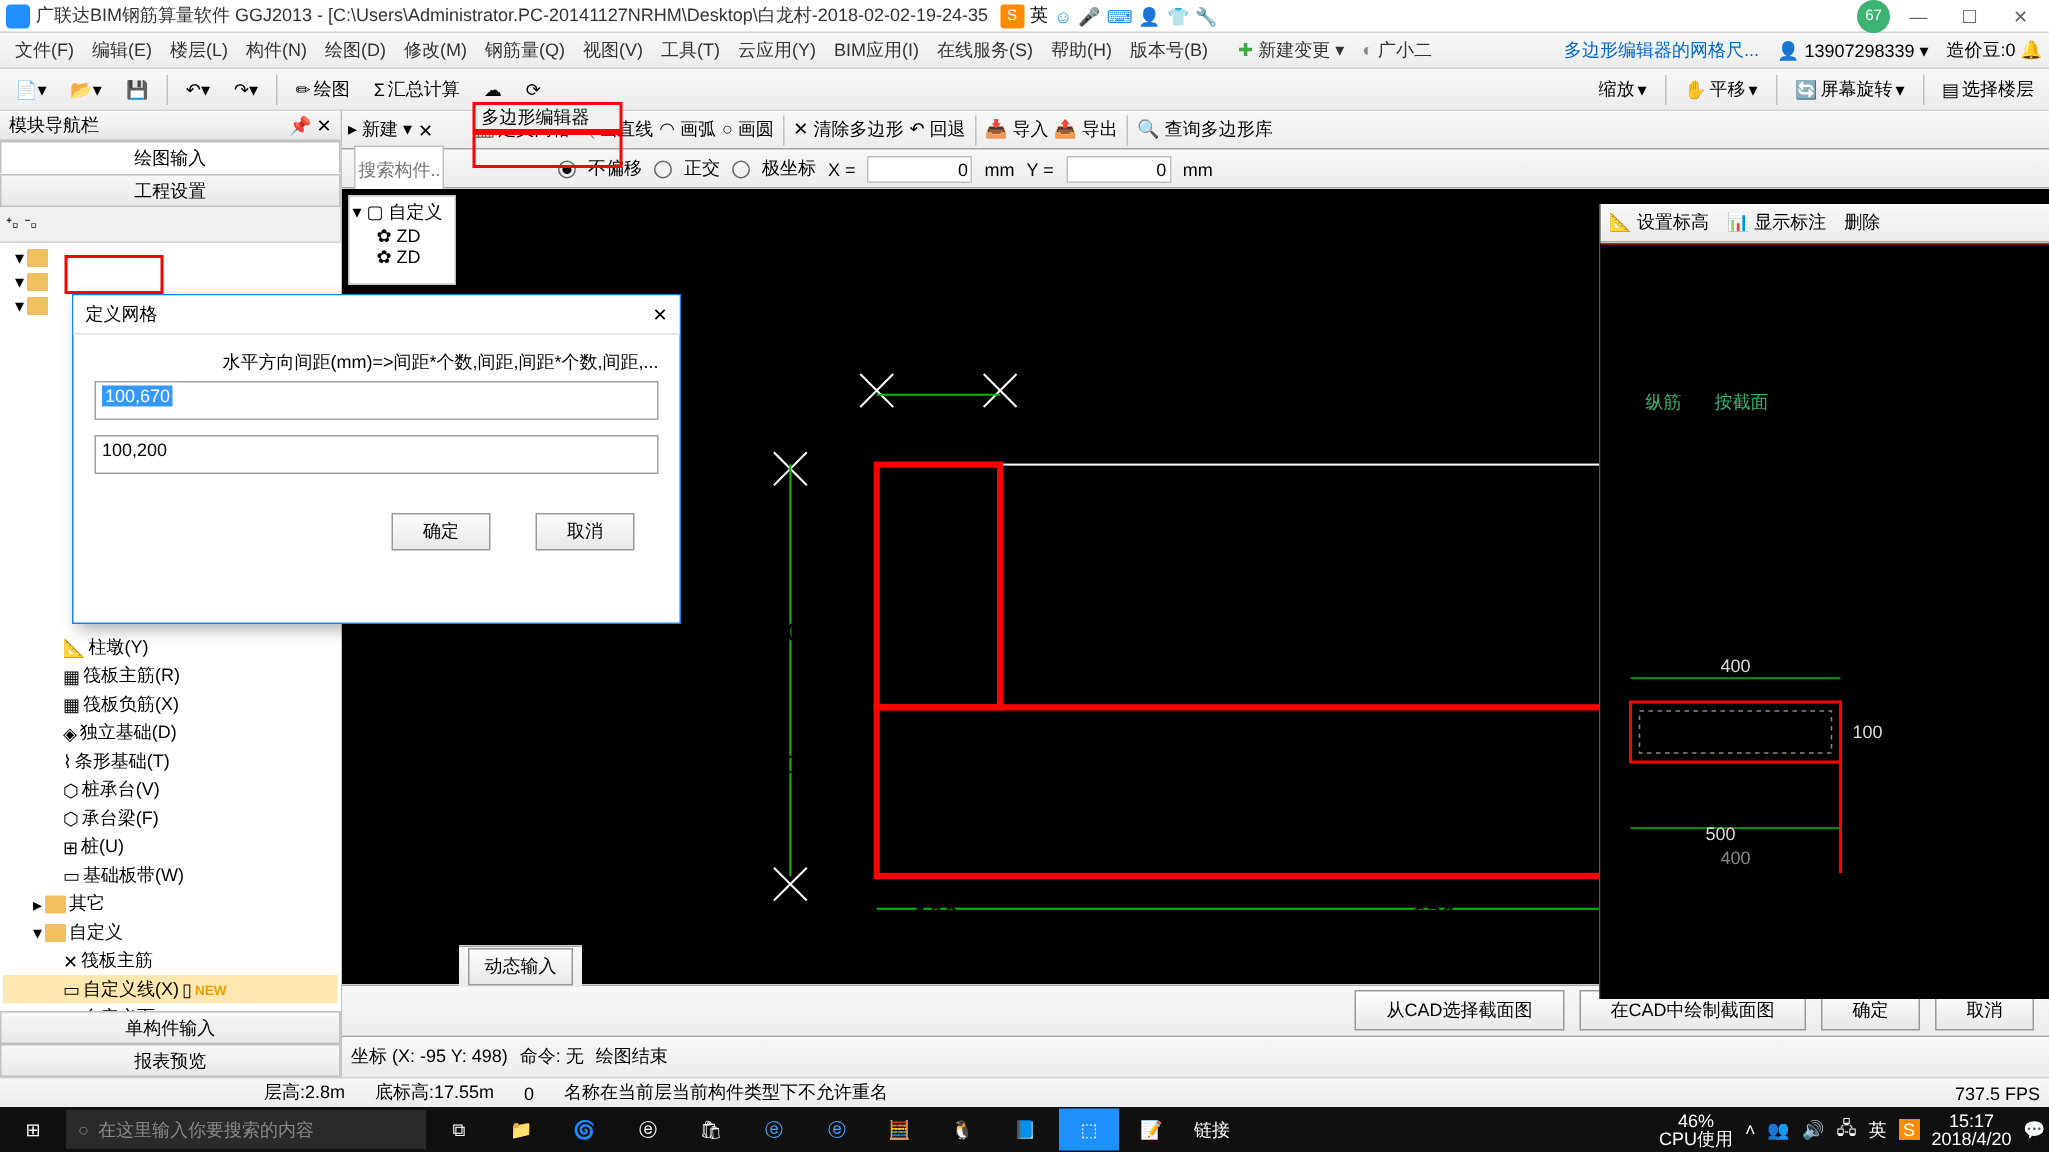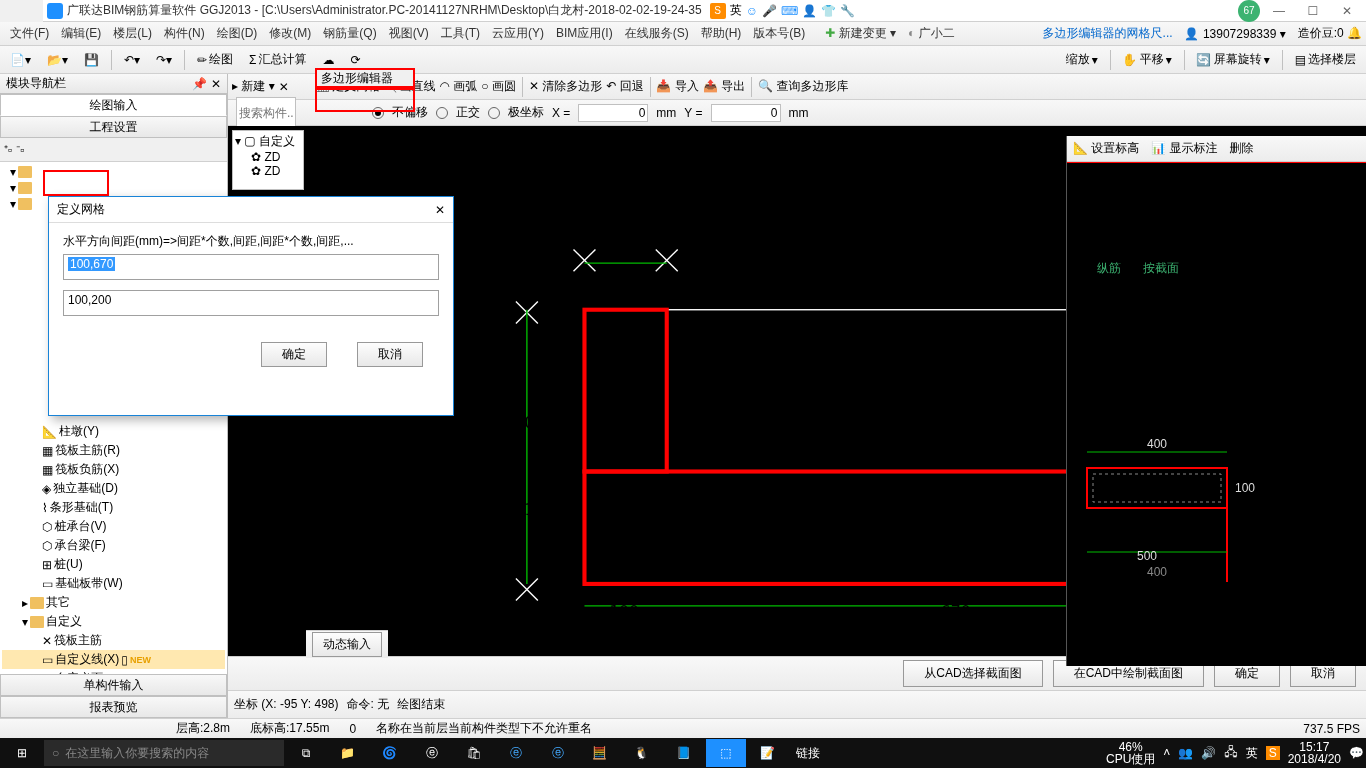--- a/index.html
+++ b/index.html
@@ -1,17 +1,17 @@
 <!DOCTYPE html>
 <html><head>
   <meta charset="utf-8">
   <style>
     * { margin: 0; padding: 0; box-sizing: border-box; font-family: "Microsoft YaHei", "SimSun", sans-serif; font-size: 12px; }
     body { width: 1366px; height: 768px; background: #f0f0f0; position: relative; overflow: hidden; }
-    .title-bar { height: 22px; background: #fff; display: flex; align-items: center; padding: 0 4px; border-bottom: 1px solid #d0d0d0; margin-left: 43px; }
+    .title-bar { height: 22px; background: #fff; display: flex; align-items: center; padding: 0 4px; border-bottom: 1px solid #d0d0d0; }
     .title-icon { width: 16px; height: 16px; background: #1e90ff; border-radius: 3px; margin-right: 4px; }
     .title-text { color: #333; flex: 0 0 auto; }
     .title-ime { margin-left: 8px; display: flex; align-items: center; gap: 4px; }
     .ime-badge { width: 16px; height: 16px; background: #ff8c00; border-radius: 2px; display:flex;align-items:center;justify-content:center;color:#fff;font-size:10px;}
     .title-right { margin-left: auto; display: flex; align-items: center; gap: 4px; }
     .badge-green { width: 22px; height: 22px; background: #3cb371; border-radius: 50%; display:flex;align-items:center;justify-content:center;color:#fff;font-size:10px;}
     .win-btn { width: 30px; height: 16px; display:flex;align-items:center;justify-content:center;color:#666;}
     .menu-bar { height: 24px; background: linear-gradient(#f8f8f8,#ececec); display: flex; align-items: center; padding: 0 4px; border-bottom: 1px solid #d0d0d0; }
     .menu-item { padding: 2px 6px; color: #333; }
     .menu-right { margin-left: auto; display: flex; align-items: center; gap: 12px; }
@@ -45,21 +45,21 @@
     .canvas-svg { position:absolute; inset:0; }
     .bottom-bar { height:28px;background:linear-gradient(#f8f8f8,#ececec);display:flex;align-items:center;padding:0 6px;gap:8px;border-top:1px solid #d0d0d0;}
     .btn-box { padding:3px 10px;border:1px solid #999;background:linear-gradient(#fdfdfd,#e8e8e8);}
     .action-bar { height:34px;background:linear-gradient(#f8f8f8,#ececec);display:flex;align-items:center;justify-content:flex-end;padding:0 10px;gap:10px;border-top:1px solid #d0d0d0;}
     .action-btn { padding:4px 20px;border:1px solid #999;background:linear-gradient(#fdfdfd,#e8e8e8);}
     .right-panel { position:absolute; right:0; top:136px; width:300px; height:530px; background:#000;border-left:1px solid #555;}
     .right-top { height:26px;background:linear-gradient(#f8f8f8,#ececec);display:flex;align-items:center;padding:0 6px;gap:12px;border-bottom:1px solid #d0d0d0;}
     .dialog { position:absolute; left:48px; top:196px; width:406px; height:220px; background:#fff;border:1px solid #1883d7; box-shadow:4px 4px 10px rgba(0,0,0,0.3); z-index:10;}
     .dialog-title { height:26px;background:#fff;display:flex;align-items:center;padding:0 8px;justify-content:space-between;border-bottom:1px solid #ddd;}
     .dialog-body { padding:10px 14px;}
-    .dlg-label { margin-bottom:4px;}
+    .dlg-label { margin-bottom:4px;text-align:right;}
     .dlg-input { width:100%;height:26px;border:1px solid #a0a0a0;padding:2px 4px;margin-bottom:10px;}
     .dlg-input .sel { background:#3399ff;color:#fff;padding:0 2px;}
     .dialog-btns { display:flex;justify-content:flex-end;gap:30px;padding:6px 30px;}
     .dialog-btn { padding:3px 20px;border:1px solid #999;background:linear-gradient(#fdfdfd,#e8e8e8);}
     .red-box1 { position:absolute; left:43px; top:170px; width:66px; height:26px; border:2px solid #f00; z-index:11;}
     .red-box-define { position:absolute; left:315px; top:88px; width:100px; height:24px; border:2px solid #f00; z-index:6;}
     .status-bottom { height:20px;background:linear-gradient(#f8f8f8,#ececec);display:flex;align-items:center;padding:0 6px;gap:20px;border-top:1px solid #d0d0d0;font-size:11px;}
     .taskbar { height:30px;background:#101010;display:flex;align-items:center;padding:0 2px;gap:2px;}
     .tb-task { width:40px;height:28px;display:flex;align-items:center;justify-content:center;color:#fff;}
     .tb-search { width:240px;height:26px;background:#2a2a2a;color:#888;display:flex;align-items:center;padding:0 8px;gap:6px;}

